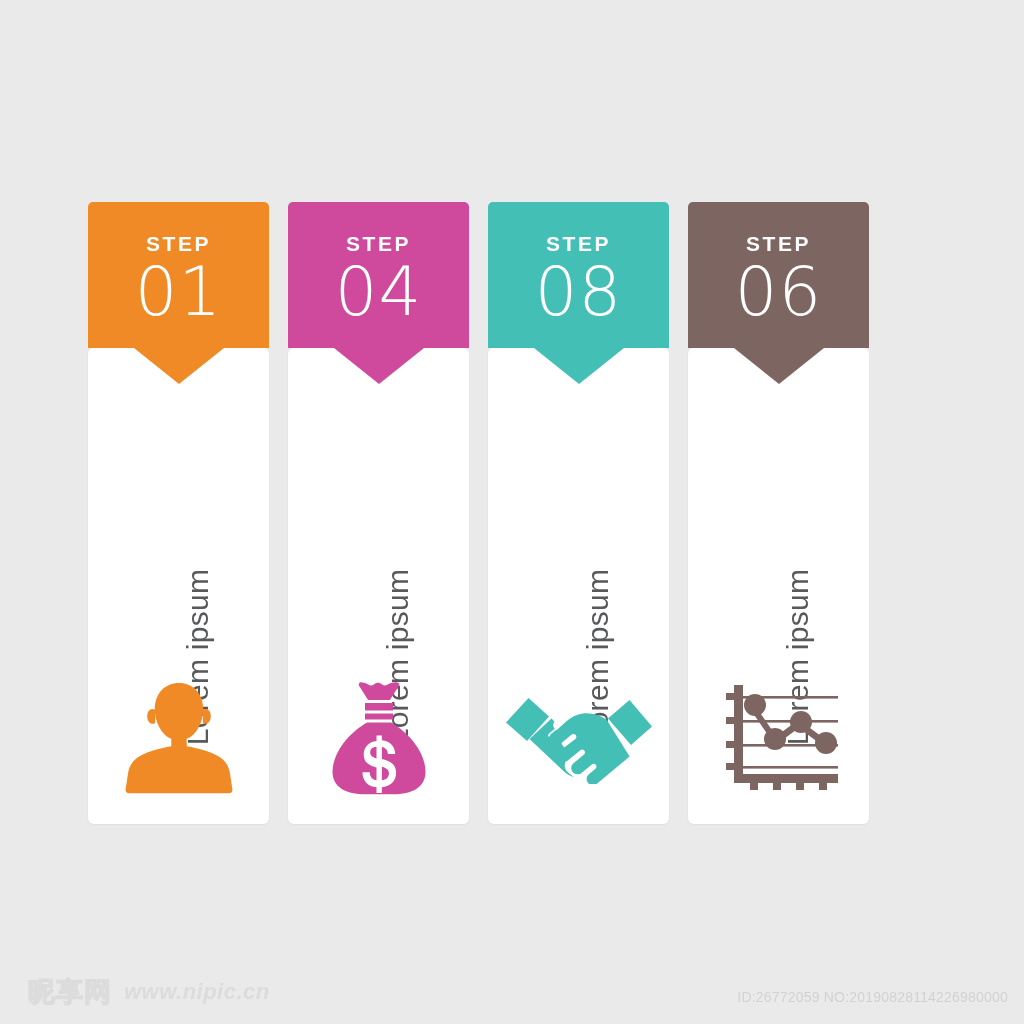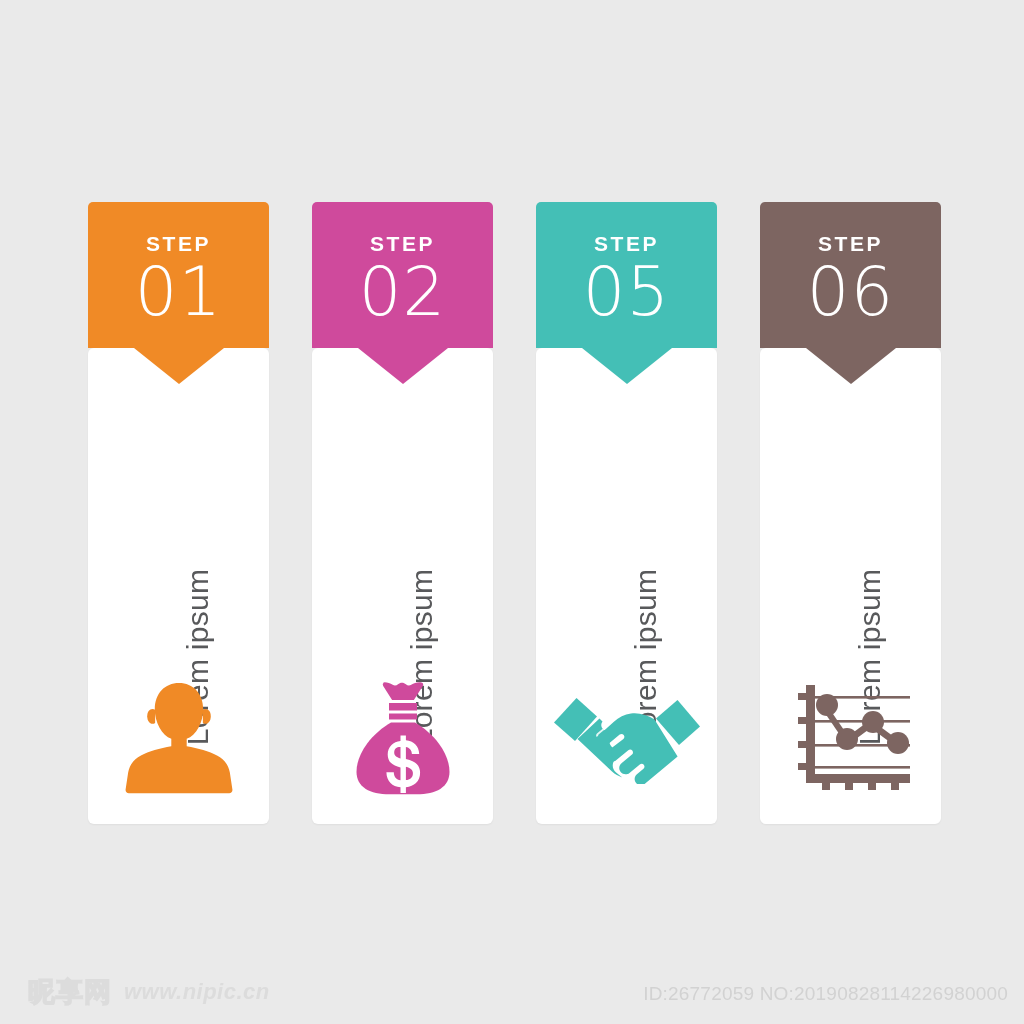--- a/index.html
+++ b/index.html
@@ -12,21 +12,21 @@
   }
 
   
   #infographic {
     position:absolute;
     left:88px;
     top:202px;
     width:856px;
     height:622px;
     display:flex;
-    gap:43px;
+    gap:19px;
   }
 
   .step-card {
     position:relative;
     width:181px;
     height:622px;
     display:flex;
     flex-direction:column;
     align-items:stretch;
   }
@@ -150,21 +150,21 @@
     font-style:italic;
     font-weight:bold;
     color:#dcdcdc;
     letter-spacing:0.5px;
     font-family:"Liberation Sans", sans-serif;
   }
   #asset-id {
     position:absolute;
     right:16px;
     bottom:19px;
-    font-size:19px;
+    font-size:14px;
     color:#d2d2d2;
     letter-spacing:0.2px;
     font-family:"Liberation Sans", sans-serif;
   }
 </style>
 </head>
 <body>
 
 <div id="infographic">
 
@@ -184,21 +184,21 @@
         <path fill="#f08a26" d="M27.5 30c-3.1 0-5.3 3-5.3 7.2s2.2 7.6 5.3 7.6c1 0 1.9-0.3 2.6-0.9V30.7c-0.8-0.5-1.7-0.7-2.6-0.7z"></path>
         <path fill="#f08a26" d="M80.5 30c-0.9 0-1.8 0.2-2.6 0.7v13.2c0.7 0.6 1.6 0.9 2.6 0.9 3.1 0 5.3-3.4 5.3-7.6S83.6 30 80.5 30z"></path>
       </svg>
     </div>
   </div>
 
   <div class="step-card">
     <div class="card-body"></div>
     <div class="card-header" style="background:#cf4a9c">
       <div class="step-word">STEP</div>
-      <div class="step-num">02</div>
+      <div class="step-num">04</div>
     </div>
     <div class="header-pointer" style="border-top:36px solid #cf4a9c"></div>
     <div class="card-caption-zone">
       <div class="card-caption">Lorem ipsum</div>
     </div>
     <div class="card-icon">
       <svg width="110" height="122" viewBox="0 0 110 122" aria-hidden="true">
 
         <path fill="#cf4a9c" d="M36.5 5.5c-1.6 0.3-2.2 2-1.3 3.4l8.9 14.1h21.8l8.9-14.1c0.9-1.4 0.3-3.1-1.3-3.4-3.8-0.6-7.3 0.5-10.3 2.3-1.7 1-3.9 0.8-5.3-0.6-2.1-2.1-5.8-2.1-7.9 0-1.4 1.4-3.6 1.6-5.3 0.6-3-1.8-6.4-2.9-10.2-2.3z"></path>
 
@@ -209,21 +209,21 @@
 
         <path fill="#ffffff" d="M57.9 58.5h-5.4v5.6c-3.7 0.4-6.8 1.7-9 3.9-2.5 2.4-3.8 5.6-3.8 9.4 0 3.6 1.1 6.5 3.4 8.6 2 1.9 4.9 3.3 9.4 4.6v12.7c-2.1-0.4-3.7-1.2-4.8-2.4-1.2-1.4-1.8-3.3-1.9-5.7h-7.4c0.1 4.5 1.5 8.1 4.1 10.7 2.4 2.4 5.8 3.9 10 4.4v5.7h5.4v-5.7c4.2-0.4 7.6-1.8 10.1-4.2 2.7-2.6 4.1-6.1 4.1-10.3 0-3.7-1.1-6.7-3.4-8.9-2.1-2-5.3-3.5-10.8-4.9V70c1.8 0.4 3.2 1.1 4.2 2.2 1.1 1.2 1.7 2.8 1.8 4.8h7.3c-0.1-4.1-1.5-7.4-4-9.8-2.3-2.2-5.4-3.5-9.3-3.9v-4.8zm-5.4 11.4v11.6c-2.3-0.7-3.9-1.5-4.9-2.5-0.9-0.9-1.4-2.1-1.4-3.6 0-1.7 0.6-3.1 1.7-4.1 1.1-1 2.6-1.5 4.6-1.4zm5.4 19.8c2.7 0.8 4.5 1.7 5.5 2.8 1 1 1.5 2.3 1.5 4 0 2-0.7 3.6-2 4.7-1.3 1.1-3 1.7-5 1.8V89.7z"></path>
       </svg>
     </div>
   </div>
 
   <div class="step-card">
     <div class="card-body"></div>
     <div class="card-header" style="background:#44bfb6">
       <div class="step-word">STEP</div>
-      <div class="step-num">05</div>
+      <div class="step-num">08</div>
     </div>
     <div class="header-pointer" style="border-top:36px solid #44bfb6"></div>
     <div class="card-caption-zone">
       <div class="card-caption">Lorem ipsum</div>
     </div>
     <div class="card-icon">
       <svg width="148" height="92" viewBox="0 0 148 92" aria-hidden="true">
 
         <path fill="#44bfb6" d="M1 30.5 23.5 6 44 24.5 22 49z"></path>
 

